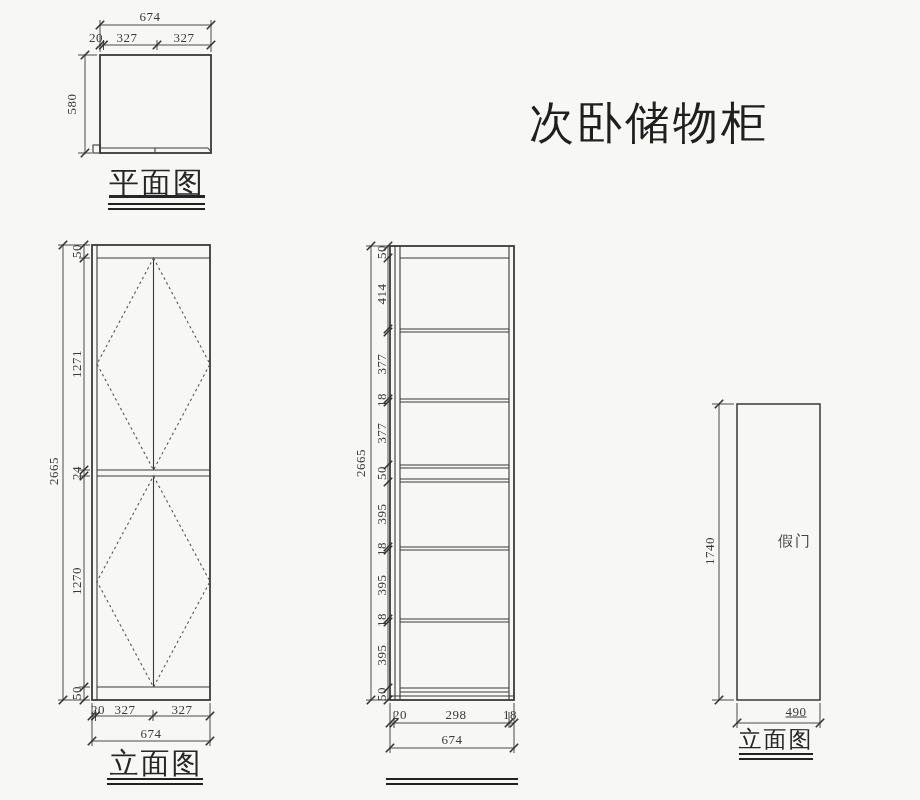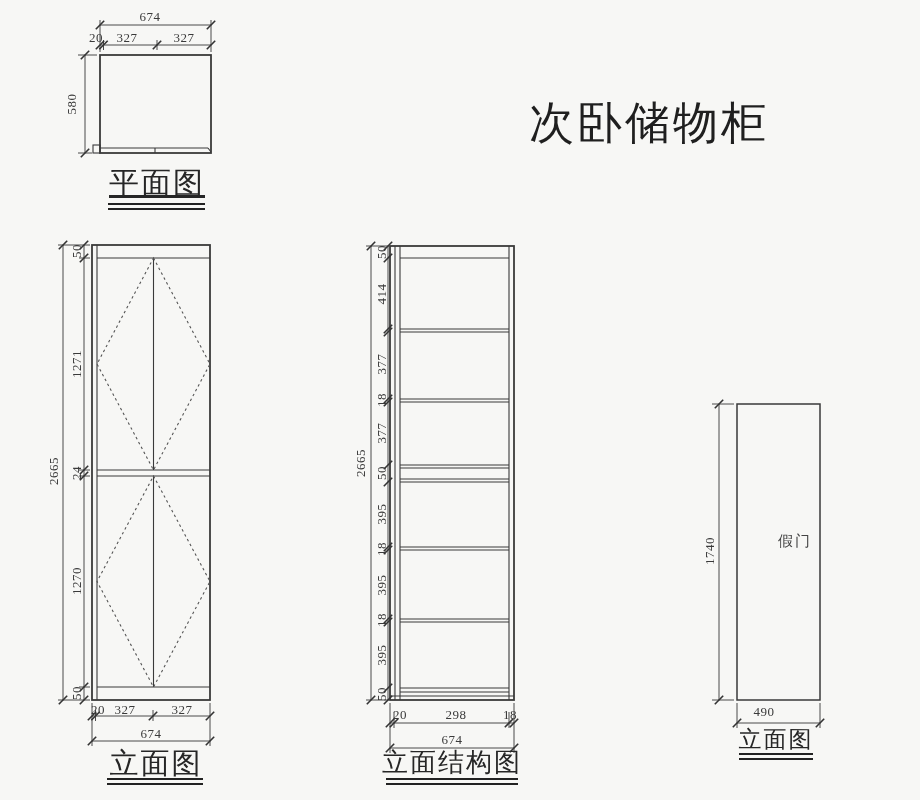--- a/index.html
+++ b/index.html
@@ -267,20 +267,19 @@
   <span class="lbl v" style="left:381px;top:514px;">395</span>
   <span class="lbl v" style="left:381px;top:549px;">18</span>
   <span class="lbl v" style="left:381px;top:585px;">395</span>
   <span class="lbl v" style="left:381px;top:620px;">18</span>
   <span class="lbl v" style="left:381px;top:655px;">395</span>
   <span class="lbl v" style="left:381px;top:694px;">50</span>
   <span class="lbl" style="left:400px;top:714px;">20</span>
   <span class="lbl" style="left:456px;top:714px;">298</span>
   <span class="lbl" style="left:510px;top:714px;">18</span>
   <span class="lbl" style="left:452px;top:739px;">674</span>
-  <span class="view-title" style="left:452px;top:763px;font-size:26px;">立面结构图</span>
 
   <span class="lbl v" style="left:709px;top:551px;">1740</span>
   <span class="door-text" style="left:763px;top:541px;margin-left:32px;">假门</span>
-  <span class="lbl" style="left:764px;top:711px;">490</span>
+  <span class="lbl" style="left:796px;top:711px;text-decoration:underline;">490</span>
   <span class="view-title" style="left:776px;top:739px;font-size:23px;">立面图</span>
 
 </div>
 
 </body></html>

